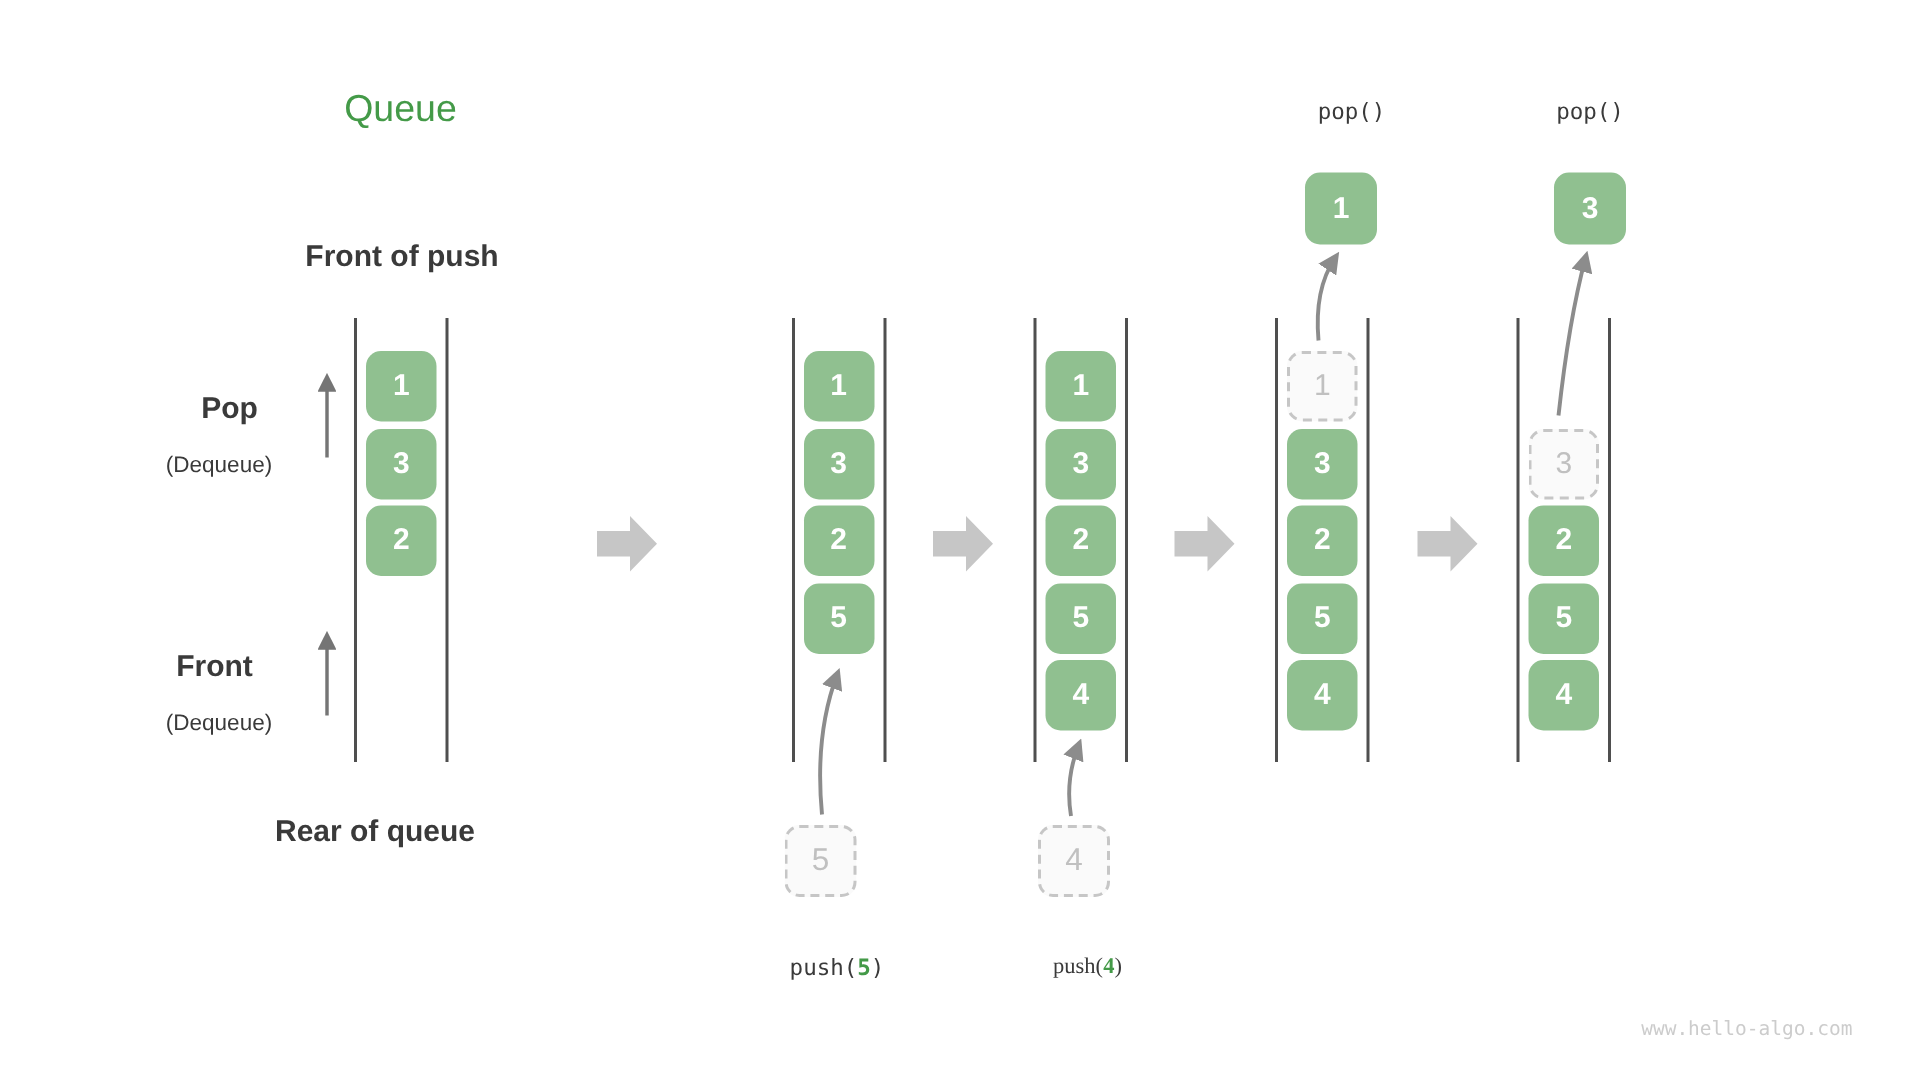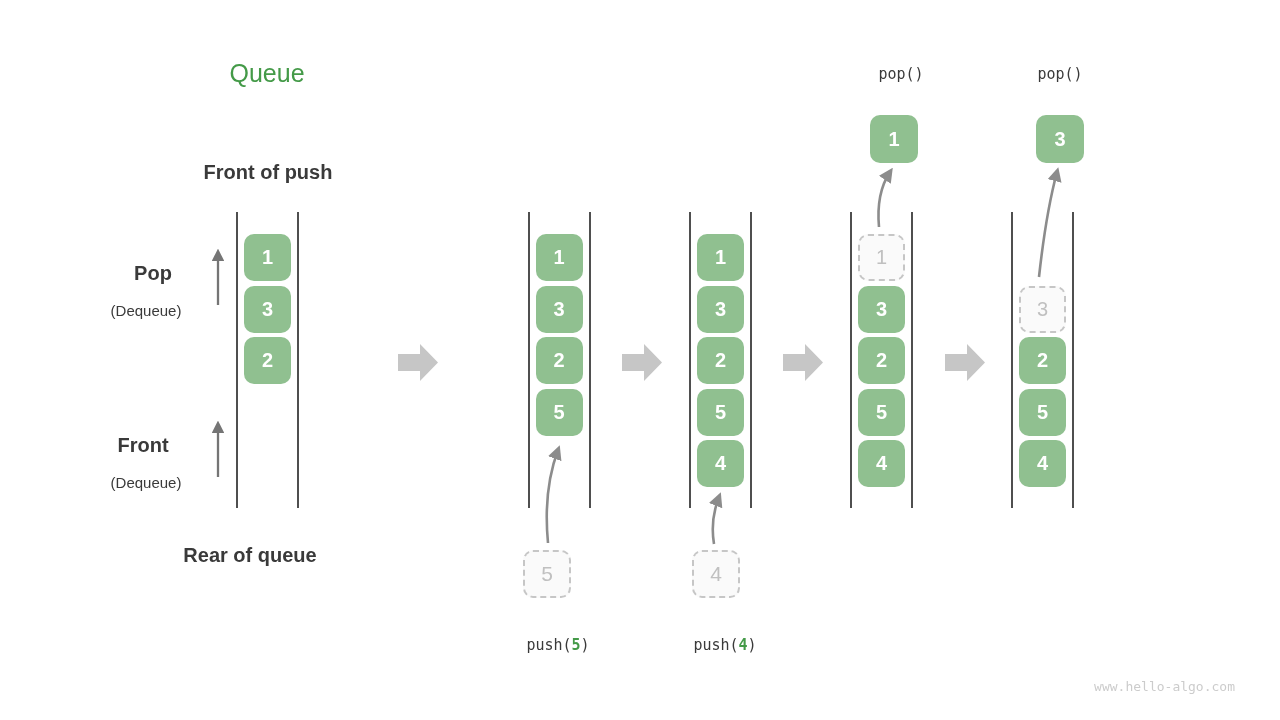--- a/index.html
+++ b/index.html
@@ -132,19 +132,19 @@
         <div class="rail" style="left: 1072px; top: 212px; height: 296px;"></div>
         <div class="cell ghost" style="left: 1019px; top: 285.5px;">3</div>
         <div class="cell" style="left: 1019px; top: 337px;">2</div>
         <div class="cell" style="left: 1019px; top: 388.5px;">5</div>
         <div class="cell" style="left: 1019px; top: 440px;">4</div>
         <div class="outbox" style="left: 1036px; top: 115px;">3</div>
       </div>
     </div>
   <div id="ops-root">
       <div class="abs centered code" style="left: 558px; top: 645px;"><span>push(</span><span class="arg">5</span><span>)</span></div>
-      <div class="abs centered code" style="left: 725px; top: 645px;"><span>push(</span><span class="arg">4</span><span>)</span></div>
+      <div class="abs centered code" style="left: 725px; top: 645px; font-family: Liberation Serif, serif;"><span>push(</span><span class="arg">4</span><span>)</span></div>
       <div class="abs centered code" style="left: 901px; top: 74px;">pop()</div>
       <div class="abs centered code" style="left: 1060px; top: 74px;">pop()</div>
     </div>
 
   <div class="abs watermark" style="right:45px;top:679px;">www.hello-algo.com</div>
 </div>
 
 </body></html>

